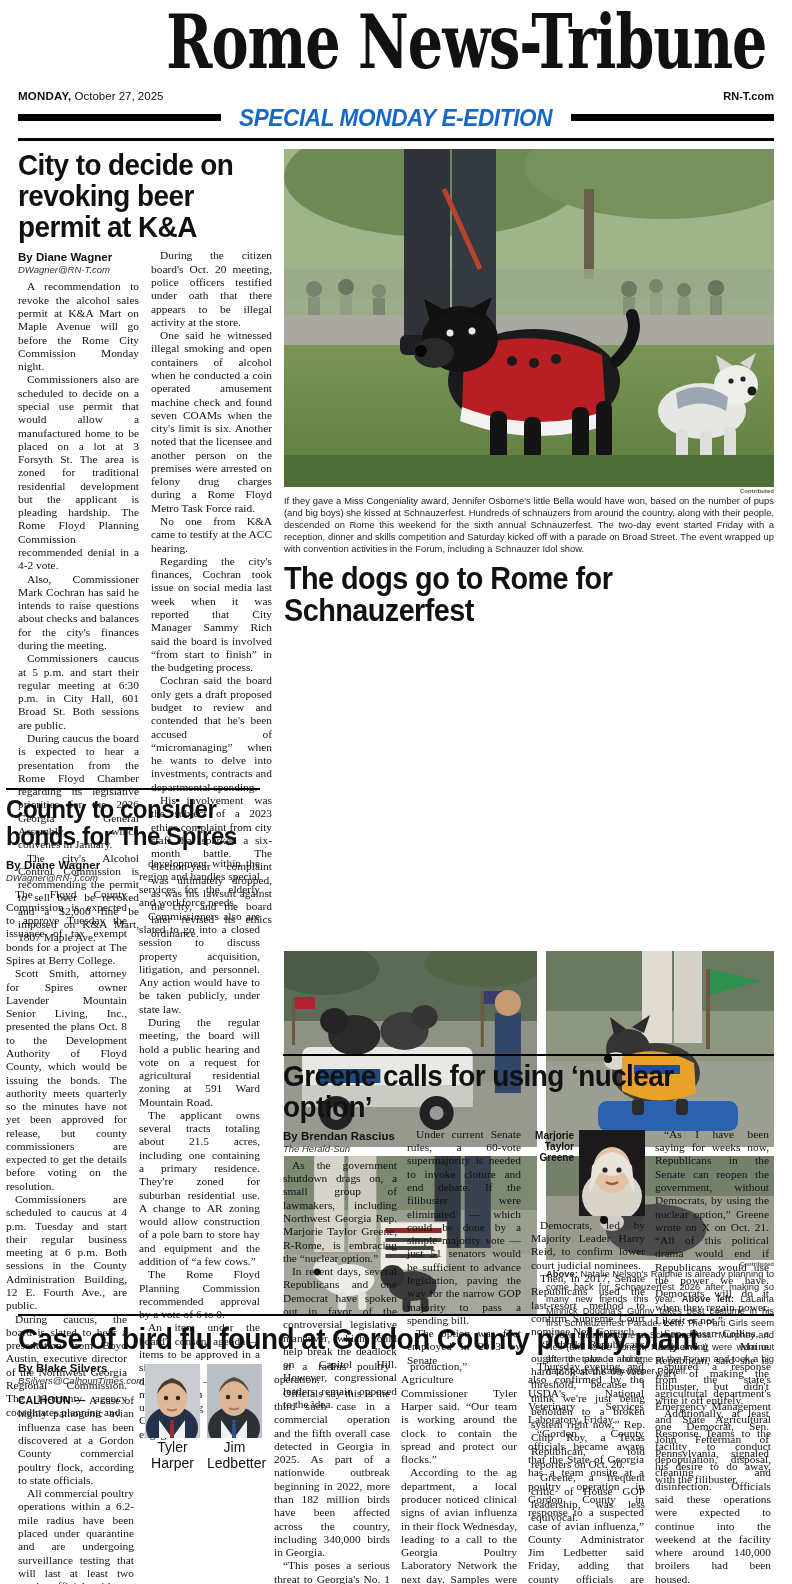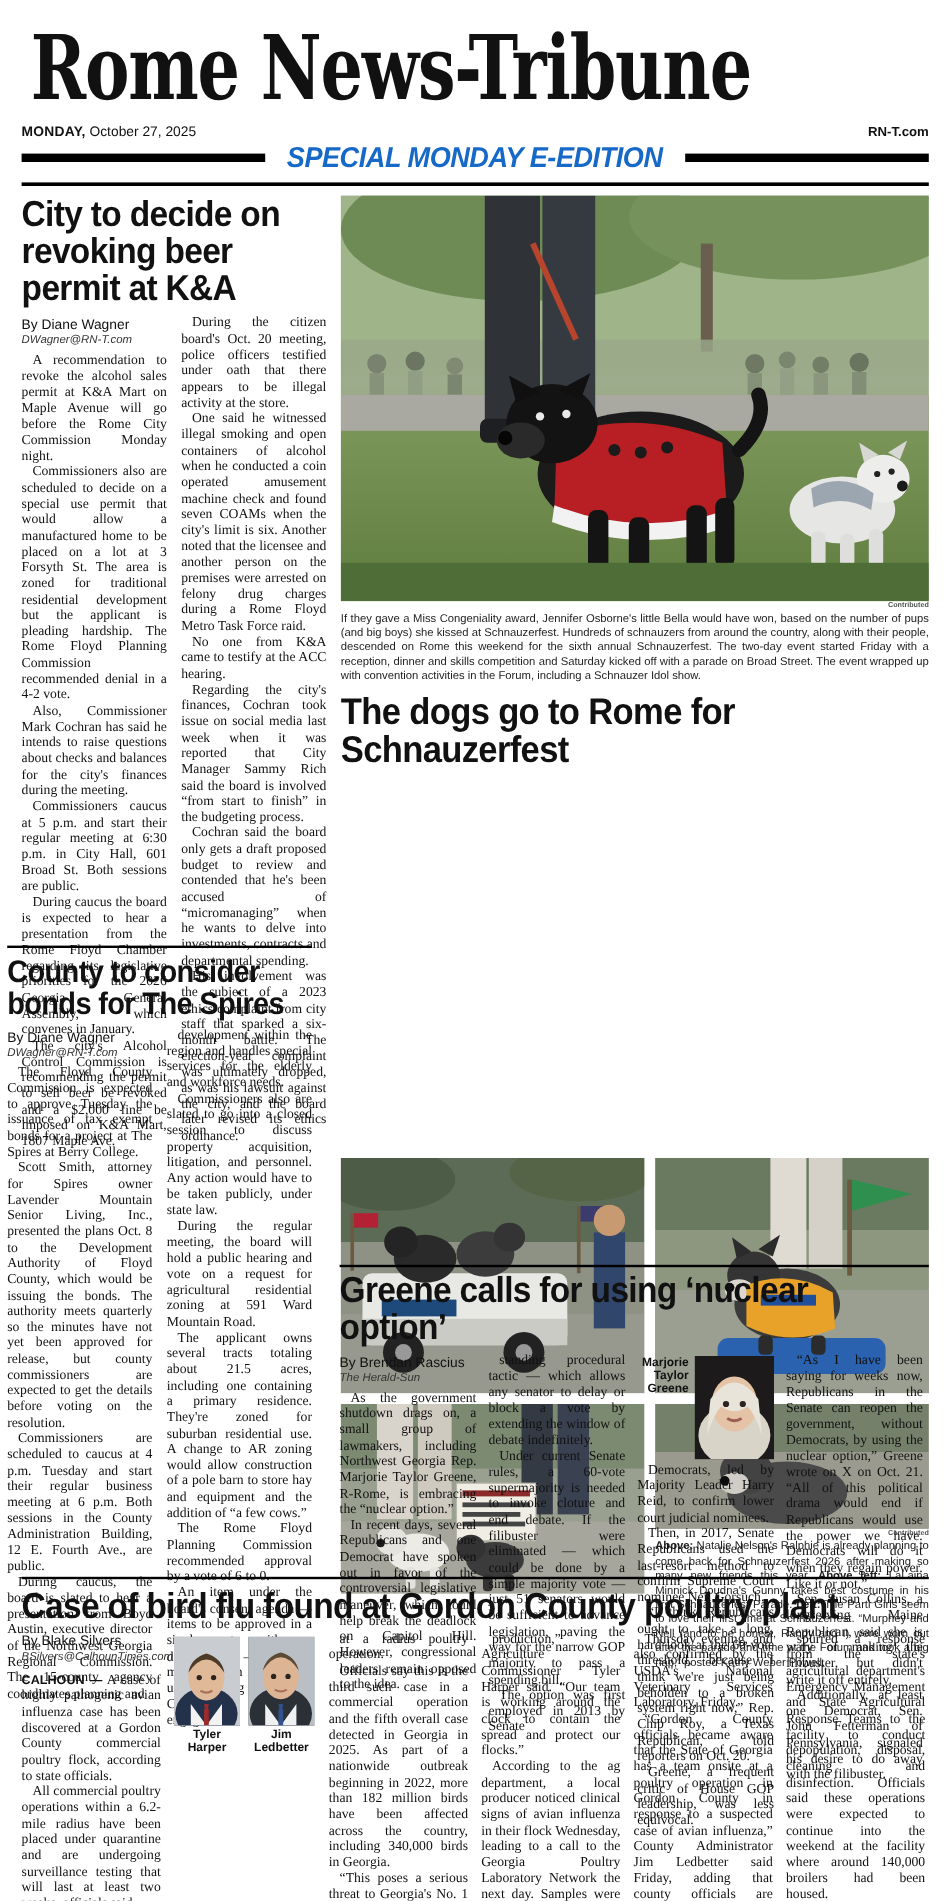--- a/index.html
+++ b/index.html
@@ -7,21 +7,21 @@
   body {
     width:792px; height:1584px;
     background:#ffffff;
     font-family:"Liberation Serif", serif;
     color:#111;
     overflow:hidden;
   }
   .page { width:792px; height:1584px; padding:0 18px; position:relative; }
 
   
-  .masthead { text-align:left; padding-top:22px; }
+  .masthead { text-align:right; padding-top:8px; }
   .masthead-title {
     font-family:"DejaVu Serif", serif;
     font-weight:700;
     font-size:63px;
     line-height:0.95;
     letter-spacing:-1px;
     font-stretch:condensed;
     transform:scaleY(1.18) scaleX(0.98);
     transform-origin:center top;
     white-space:nowrap;
@@ -55,21 +55,21 @@
     font-family:"Liberation Sans", sans-serif;
     font-weight:bold;
     line-height:1.04;
     letter-spacing:-0.6px;
     transform:scaleX(0.93);
     transform-origin:left center;
     margin:0;
   }
   .byline {
     font-family:"Liberation Sans", sans-serif;
-    font-weight:normal; font-size:11.5px; margin-top:2px;
+    font-weight:bold; font-size:11.5px; margin-top:2px;
   }
   .byline-email {
     font-family:"Liberation Sans", sans-serif;
     font-style:italic; font-size:9.5px; color:#333; margin-top:1px;
   }
   .body-col p {
     margin:0;
     font-size:11.4px;
     line-height:1.165;
     text-align:justify;
@@ -120,21 +120,21 @@
     text-align:right; margin-top:2px;
   }
   .flu-head { font-size:30px; }
   .flu-cols { display:flex; gap:11px; margin-top:6px; }
   .fcol { width:116px; flex:0 0 116px; }
   .mug-row { display:flex; gap:7px; margin-top:4px; }
   .mug { width:55px; }
   .mug-img { width:55px; height:74px; background:#6f7a84; position:relative; overflow:hidden; }
   .mug-cap {
     font-family:"Liberation Sans", sans-serif;
-    font-weight:bold; font-size:10px; text-align:center; line-height:1.1; margin-top:2px;
+    font-weight:normal; font-size:14px; text-align:center; line-height:1.1; margin-top:2px;
   }
   .dropcap-city {
     font-family:"Liberation Sans", sans-serif;
     font-weight:bold; font-size:10.5px;
   }
   .flu-left { width:116px; flex:0 0 116px; }
 </style>
 </head>
 <body>
 
@@ -427,21 +427,20 @@
       <div class="gcol">
         <div class="byline">By Brendan Rascius</div>
         <div class="byline-email">The Herald-Sun</div>
         <div class="body-col" style="margin-top:5px">
           <p>As the government shutdown drags on, a small group of lawmakers, including Northwest Georgia Rep. Marjorie Taylor Greene, R-Rome, is embracing the “nuclear option.”</p>
           <p>In recent days, several Republicans and one Democrat have spoken out in favor of the controversial legislative maneuver, which could help break the deadlock on Capitol Hill. However, congressional leaders remain opposed to the idea.</p>
         </div>
       </div>
       <div class="gcol">
         <div class="body-col">
-          <p>standing procedural tactic — which allows any senator to delay or block a vote by extending the window of debate indefinitely.</p>
           <p>Under current Senate rules, a 60-vote supermajority is needed to invoke cloture and end debate. If the filibuster were eliminated — which could be done by a simple majority vote — just 51 senators would be sufficient to advance legislation, paving the way for the narrow GOP majority to pass a spending bill.</p>
           <p>The option was first employed in 2013 by Senate</p>
         </div>
       </div>
       <div class="gcol">
         <div class="mtg-photo">
           <svg width="66" height="86" viewBox="0 0 66 86">
             <rect width="66" height="86" fill="#1c1a1a"></rect>
             <ellipse cx="33" cy="66" rx="30" ry="26" fill="#d9d4c8"></ellipse>
             <ellipse cx="33" cy="40" rx="19" ry="23" fill="#e4c3a6"></ellipse>

